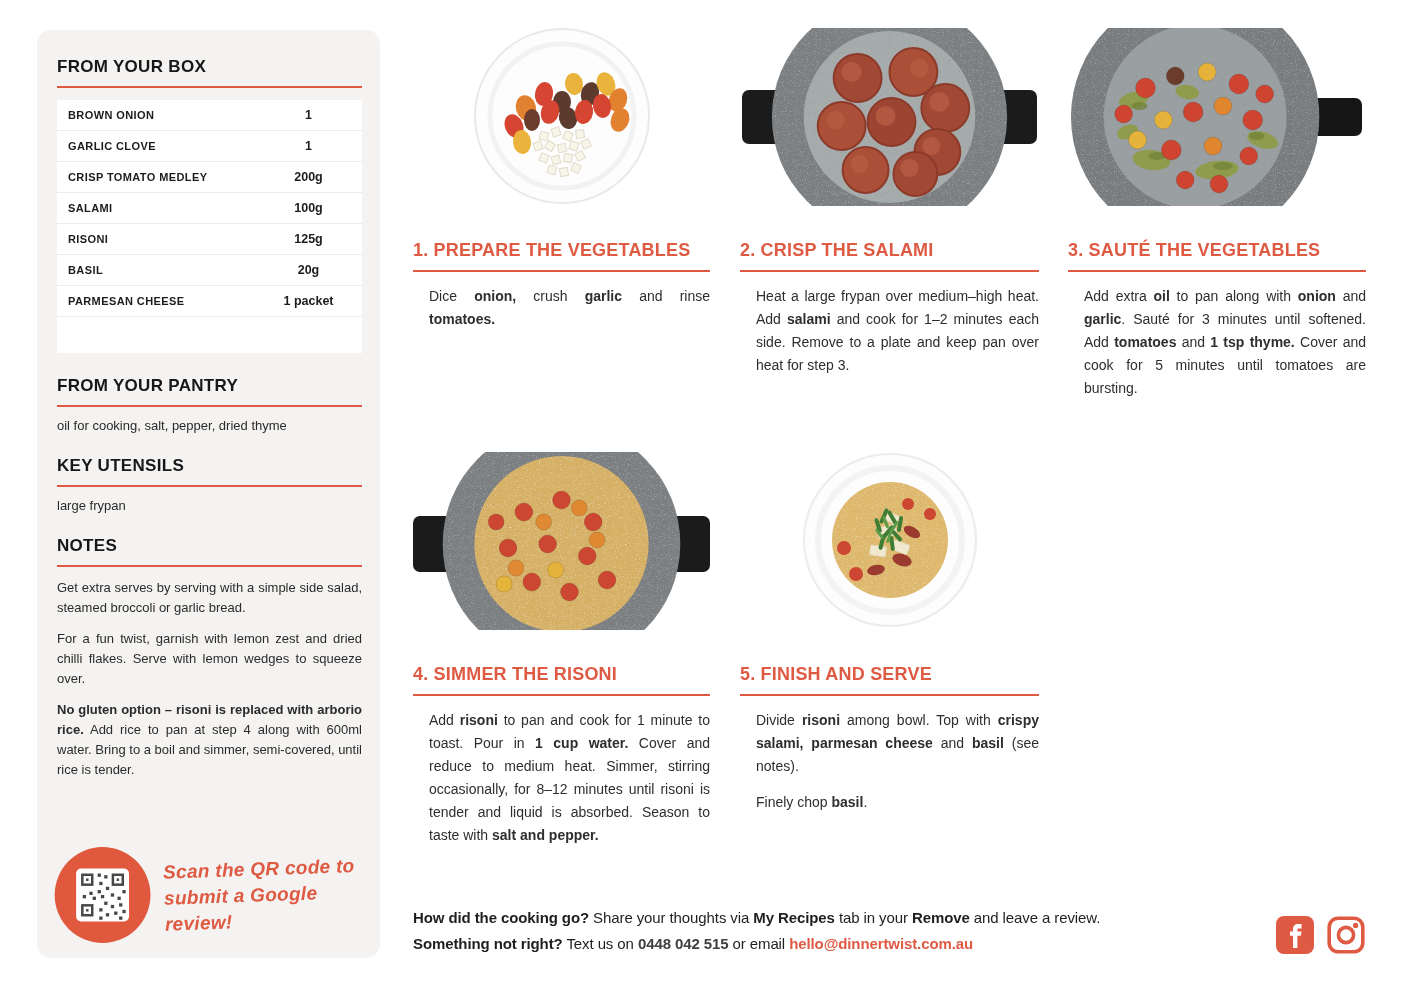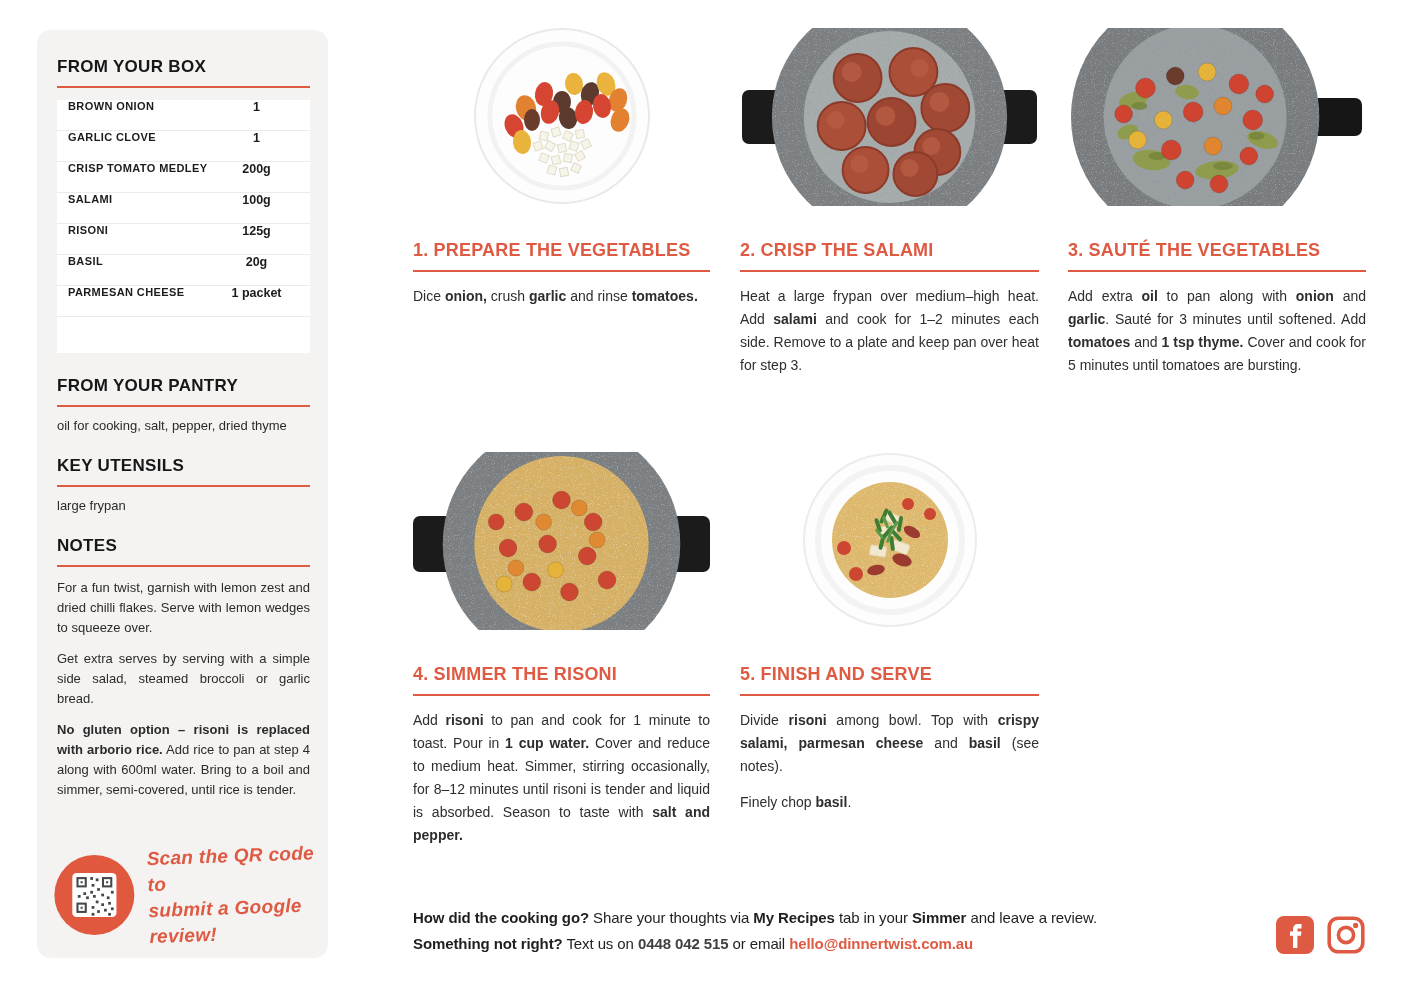--- a/index.html
+++ b/index.html
@@ -2,26 +2,26 @@
 <html style="--accent: #df5a43;"><head>
 <meta charset="utf-8">
 <style>
   :root{ --accent:#df5a43; }
   *{ margin:0; padding:0; box-sizing:border-box; }
   html,body{ background:#ffffff; }
   .page{ position:relative; width:1403px; height:992px; background:#fff;
          font-family:"Liberation Sans",sans-serif; color:#222; overflow:hidden; }
 
   
-  .panel{ position:absolute; left:37px; top:30px; width:291px; height:928px;
+  .panel{ position:absolute; left:37px; top:30px; width:343px; height:928px;
           background:#f4f3f1; border-radius:14px; padding:27px 18px 0 20px; }
   .sec-title{ font-size:17px; font-weight:800; color:#171717; letter-spacing:.3px; }
   .sec-rule{ border-bottom:2px solid var(--accent); margin-top:9px; }
   .box-table{ background:#fff; margin-top:12px; }
-  .box-row{ display:flex; height:31px;
+  .box-row{ display:flex; align-items:center; height:31px;
             border-bottom:1px solid #ebebeb; padding:0 6px 0 11px; }
   .box-row.empty{ height:36px; border-bottom:none; }
   .ing-name{ flex:1; font-size:11px; font-weight:700; letter-spacing:.4px; color:#1c1c1c; }
   .ing-qty{ width:95px; text-align:center; font-size:12.5px; font-weight:700; color:#1c1c1c; }
   .mt-lg{ margin-top:23px; }
   .plain{ font-size:13px; color:#2b2b2b; margin-top:11px; }
   .note-p{ font-size:13px; line-height:20px; text-align:justify; color:#2b2b2b; margin-top:11px; }
   .qr-row{ position:absolute; left:16px; top:813px; display:flex; align-items:center; gap:12px; }
   .qr-text{ font-style:italic; font-weight:600; color:var(--accent); font-size:19px;
             line-height:26px; transform:rotate(-2deg); letter-spacing:.3px; }
@@ -30,21 +30,21 @@
   .step{ position:absolute; }
   .s1{ left:413px; top:28px;  width:297px; }
   .s2{ left:740px; top:28px;  width:299px; }
   .s3{ left:1068px; top:28px; width:298px; }
   .s4{ left:413px; top:452px; width:297px; }
   .s5{ left:740px; top:452px; width:299px; }
   .photo{ height:178px; display:flex; justify-content:center; align-items:flex-start; }
   .step-title{ margin-top:34px; font-size:18px; font-weight:800; color:var(--accent);
                letter-spacing:.2px; }
   .step-rule{ border-bottom:2px solid var(--accent); margin-top:9px; }
-  .step-p{ font-size:14px; line-height:23px; text-align:justify; color:#2e2e2e; margin-top:13px; }
+  .step-p{ font-size:14px; line-height:23px; text-align:justify; color:#2e2e2e; margin-top:13px;margin-left:16px; }
   b{ font-weight:700; }
 
   
   .footer{ position:absolute; left:413px; top:905px; width:880px;
            font-size:15px; line-height:26px; color:#1f1f1f; letter-spacing:-.1px; }
   .social{ position:absolute; left:1276px; top:916px; display:flex; gap:13px; }
   .social svg{ cursor:pointer; }
 </style>
 </head>
 <body>
@@ -103,22 +103,22 @@
     <div class="sec-title mt-lg">FROM YOUR PANTRY</div>
     <div class="sec-rule"></div>
     <div class="plain">oil for cooking, salt, pepper, dried thyme</div>
 
     <div class="sec-title mt-lg">KEY UTENSILS</div>
     <div class="sec-rule"></div>
     <div class="plain">large frypan</div>
 
     <div class="sec-title mt-lg">NOTES</div>
     <div class="sec-rule"></div>
+    <p class="note-p"><span>Get extra serves by serving with a simple side salad, steamed broccoli or garlic bread.</span></p>
     <p class="note-p"><span>For a fun twist, garnish with lemon zest and dried chilli flakes. Serve with lemon wedges to squeeze over.</span></p>
-    <p class="note-p"><span>Get extra serves by serving with a simple side salad, steamed broccoli or garlic bread.</span></p>
     <p class="note-p"><b>No gluten option – risoni is replaced with arborio rice.</b><span> Add rice to pan at step 4 along with 600ml water. Bring to a boil and simmer, semi-covered, until rice is tender.</span></p>
 
     <div class="qr-row">
       <svg width="104" height="104" viewBox="0 0 120 120" aria-label="qr-code">
         <circle cx="60" cy="60" r="58" fill="#e0583e"></circle>
         <rect x="28" y="28" width="64" height="64" rx="6" fill="#fff"></rect>
         <g fill="#474747">
           <rect x="34" y="34" width="15" height="15"></rect>
             <rect x="71" y="34" width="15" height="15"></rect>
             <rect x="34" y="71" width="15" height="15"></rect>
@@ -402,21 +402,21 @@
         </g>
       </svg>
     </div>
     <h2 class="step-title">5. FINISH AND SERVE</h2>
     <div class="step-rule"></div>
     <p class="step-p"><span>Divide </span><b>risoni</b><span> among bowl. Top with </span><b>crispy salami, parmesan cheese</b><span> and </span><b>basil</b><span> (see notes).</span></p>
     <p class="step-p"><span>Finely chop </span><b>basil</b><span>.</span></p>
   </section>
 
   <div class="footer">
-    <div><b>How did the cooking go?</b><span> Share your thoughts via </span><b>My Recipes</b><span> tab in your </span><b>Simmer</b><span> and leave a review.</span></div>
+    <div><b>How did the cooking go?</b><span> Share your thoughts via </span><b>My Recipes</b><span> tab in your </span><b>Remove</b><span> and leave a review.</span></div>
     <div><b>Something not right?</b><span> Text us on </span><b style="color: #404040;">0448 042 515</b><span> or email </span><b style="color: rgb(223, 90, 67);">hello@dinnertwist.com.au</b></div>
   </div>
 
   <div class="social">
     <svg width="38" height="38" viewBox="0 0 38 38" aria-label="facebook">
       <rect width="38" height="38" rx="8" fill="var(--accent)"></rect>
       <path d="M22.5 12.5h3V8h-3.6c-3 0-4.9 2-4.9 5v2.6h-3v4.2h3V32h4.4V19.8h3.5l.6-4.2h-4.1V13.6c0-.8.4-1.1 1.1-1.1z" fill="#fff"></path>
     </svg>
     <svg width="38" height="38" viewBox="0 0 38 38" aria-label="instagram">
       <rect x="2.2" y="2.2" width="33.6" height="33.6" rx="9" fill="none" stroke="var(--accent)" stroke-width="3.6"></rect>

